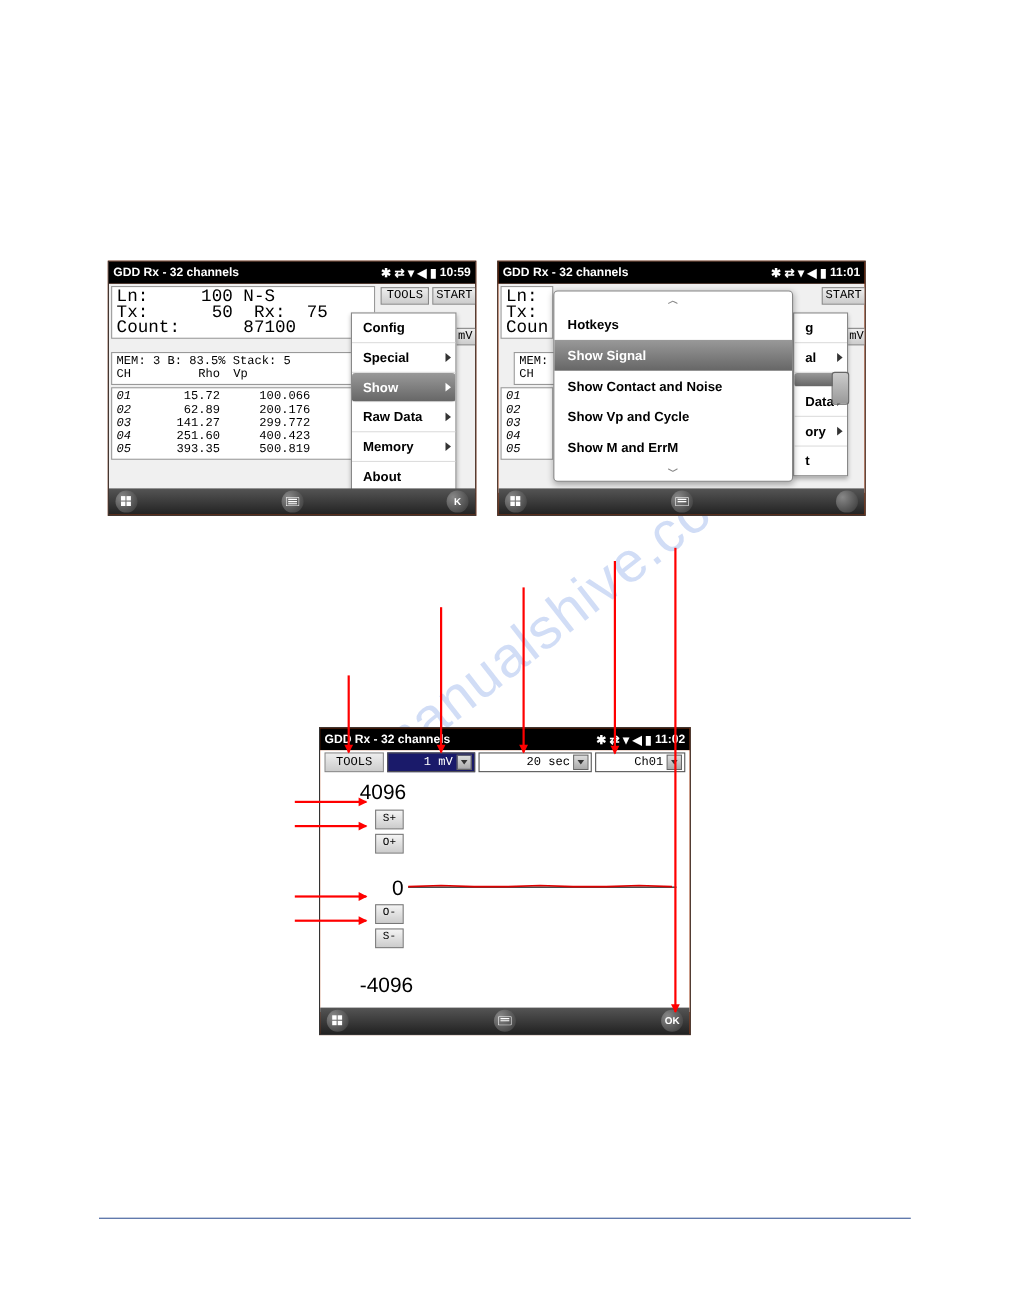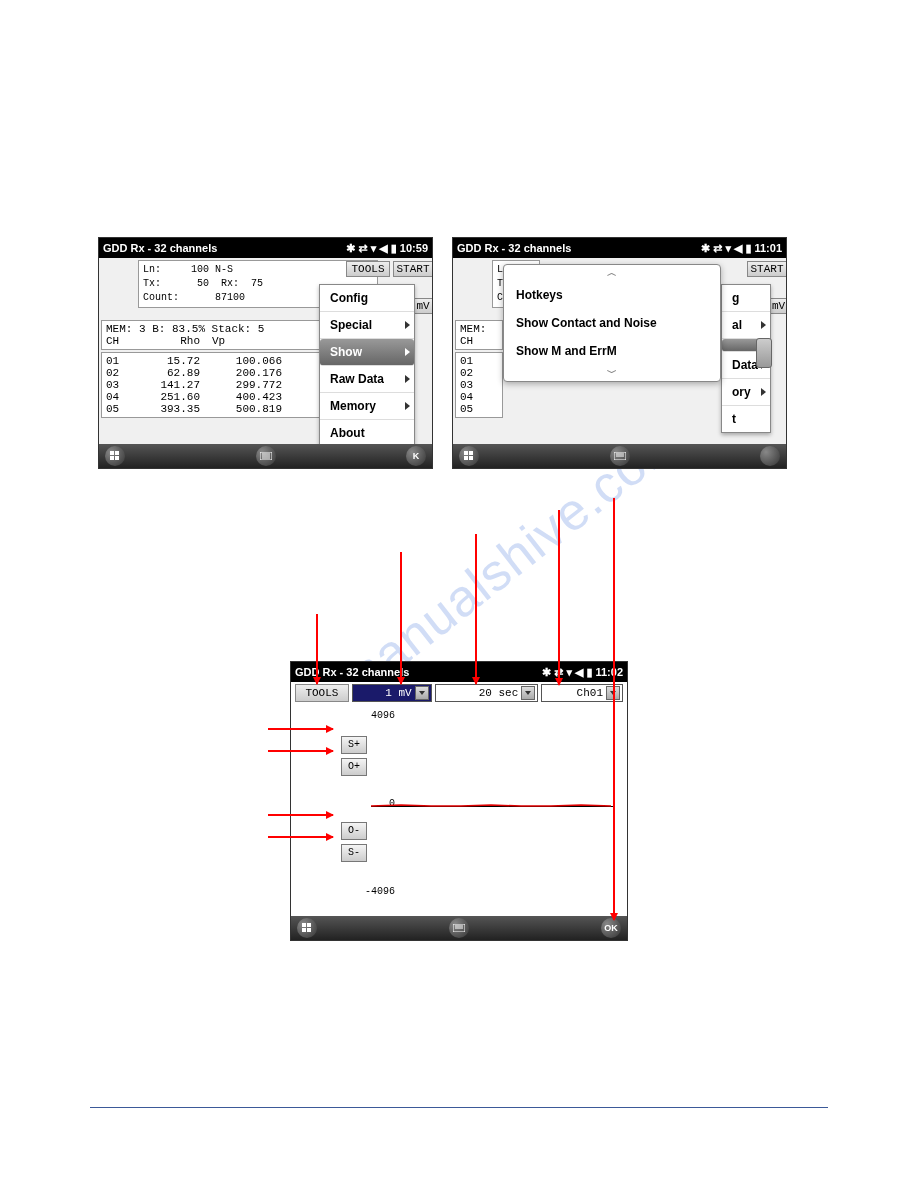--- a/index.html
+++ b/index.html
@@ -69,24 +69,23 @@
   }
   .round-btn.ok-txt { font-size: 9px; }
   
   .info-panel {
     position: absolute;
     top: 2px; left: 2px;
     width: 240px;
     background: #fff;
     border: 1px solid #999;
     font-family: "Courier New", monospace;
-    font-size: 10px;
+    font-size: 16px;
     padding: 2px 4px;
     line-height: 14px;
-    margin-left: 37px;
   }
   .mem-panel {
     position: absolute;
     top: 62px; left: 2px;
     width: 240px;
     background: #fff;
     border: 1px solid #999;
     font-family: "Courier New", monospace;
     font-size: 11px;
     padding: 2px 4px;
@@ -95,21 +94,21 @@
     position: absolute;
     top: 94px; left: 2px;
     width: 240px;
     background: #fff;
     border: 1px solid #999;
     font-family: "Courier New", monospace;
     font-size: 11px;
     padding: 2px 0;
   }
   .table-panel .row { display: flex; padding: 0 4px; }
-  .table-panel .c1 { width: 36px; }
+  .table-panel .c1 { width: 36px; font-style: italic; }
   .table-panel .c2 { width: 70px; text-align: right; padding-right: 12px; }
   .table-panel .c3 { width: 70px; text-align: right; }
   .btn-small {
     position: absolute;
     background: linear-gradient(#eee,#ccc);
     border: 1px solid #888;
     font-family: "Courier New", monospace;
     font-size: 11px;
     text-align: center;
     padding: 1px 2px;
@@ -175,25 +174,24 @@
     border-top: 4px solid #333;
   }
   .chart-area {
     position: absolute;
     top: 28px; left: 8px; right: 8px; bottom: 6px;
     background: #fff;
   }
   .y-axis-label {
     position: absolute;
     left: 28px;
-    font-family: Liberation Mono, monospace;
-    font-size: 10px;
+    font-family: Liberation Sans, sans-serif;
+    font-size: 19px;
     text-align: right;
     width: 40px;
-    margin-left: 28px;
   }
   .mini-btn {
     position: absolute;
     width: 26px; height: 18px;
     background: linear-gradient(#f4f4f4,#ccc);
     border: 1px solid #777;
     font-family: "Courier New", monospace;
     font-size: 10px;
     text-align: center;
     line-height: 16px;
@@ -365,21 +363,21 @@
         <span>▮</span>
         <span>11:01</span>
       </span>
     </div>
     <div class="content">
       <div class="info-panel" style="width:48px;">
         <div>Ln:</div>
         <div>Tx:</div>
         <div>Coun</div>
       </div>
-      <div class="mem-panel" style="width:48px;">
+      <div class="mem-panel" style="width:48px;margin-left:12px;">
         <div>MEM:</div>
         <div>CH</div>
       </div>
       <div class="table-panel" style="width:48px;">
         <div class="row">
             <span class="c1">01</span>
           </div>
         <div class="row">
             <span class="c1">02</span>
           </div>
@@ -405,21 +403,23 @@
         <div class="menu-item"><span>Data</span><span class="arrow"></span></div>
         <div class="menu-item"><span>ory</span><span class="arrow"></span></div>
         <div class="menu-item"><span>t</span></div>
       </div>
 
       <div class="scrollhandle" style="top:80px; height:30px; right:14px;"></div>
 
       <div class="submenu" style="top:6px; left:50px; width:218px;">
         <div class="chevrons">︿</div>
         <div class="submenu-item">Hotkeys</div>
+        <div class="submenu-item hl">Show Signal</div>
         <div class="submenu-item">Show Contact and Noise</div>
+        <div class="submenu-item">Show Vp and Cycle</div>
         <div class="submenu-item">Show M and ErrM</div>
         <div class="chevrons">﹀</div>
       </div>
     </div>
     <div class="bottombar">
       <div class="round-btn">
         <svg width="12" height="12" viewBox="0 0 12 12">
             <rect x="1" y="1" width="4" height="4" fill="#fff"></rect>
             <rect x="6" y="1" width="4" height="4" fill="#fff"></rect>
             <rect x="1" y="6" width="4" height="4" fill="#fff"></rect>

